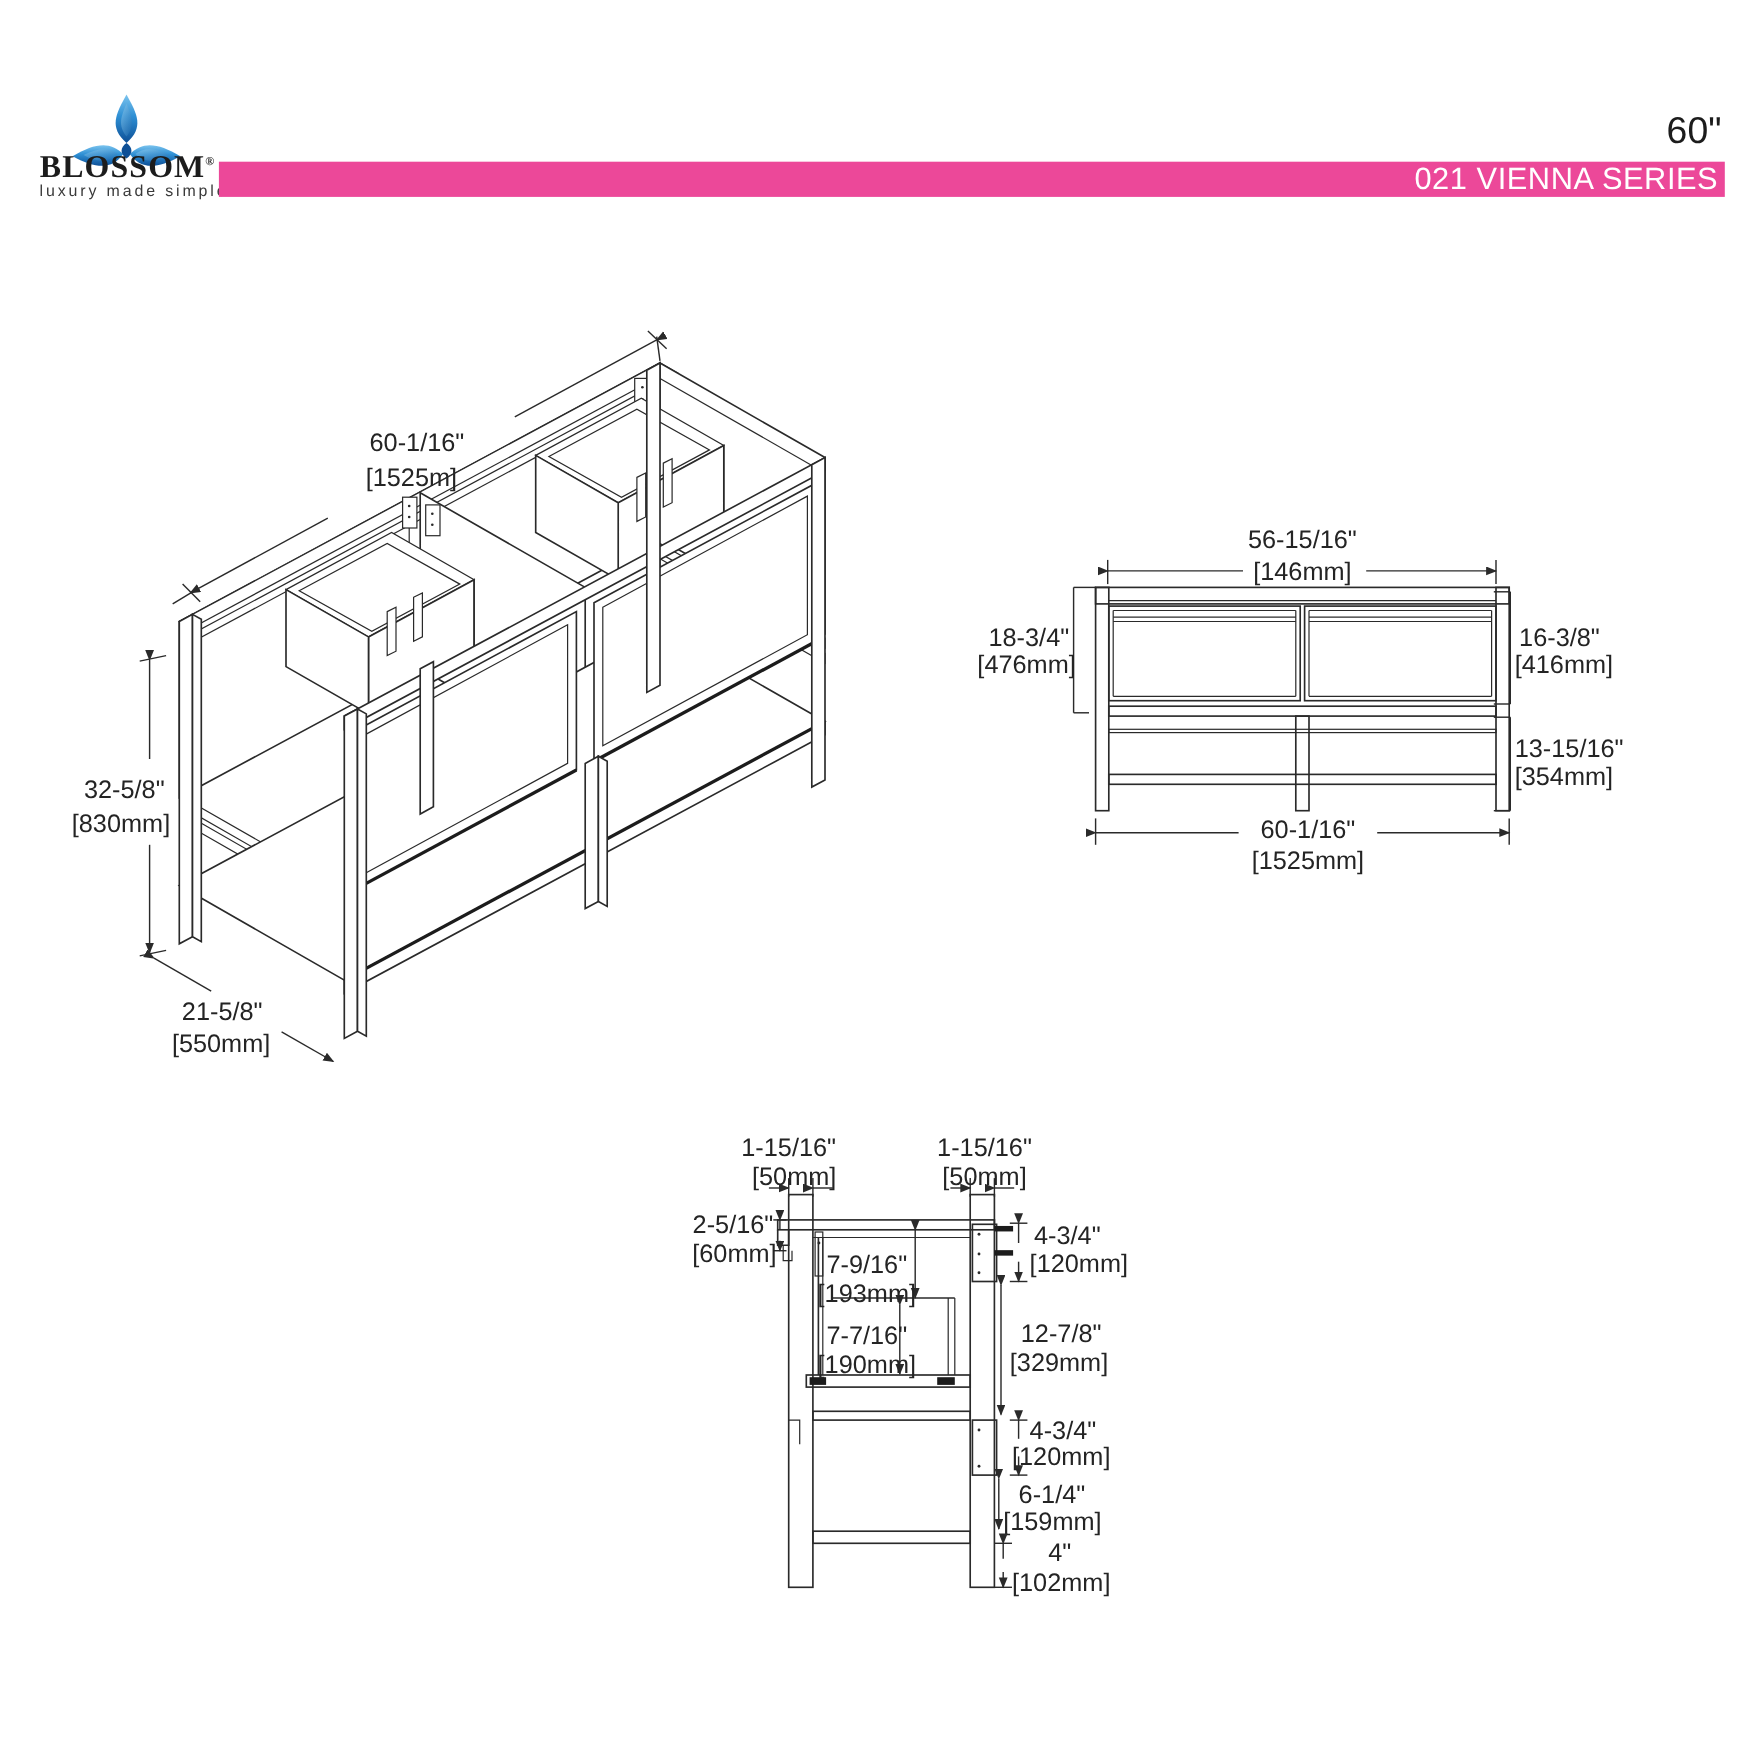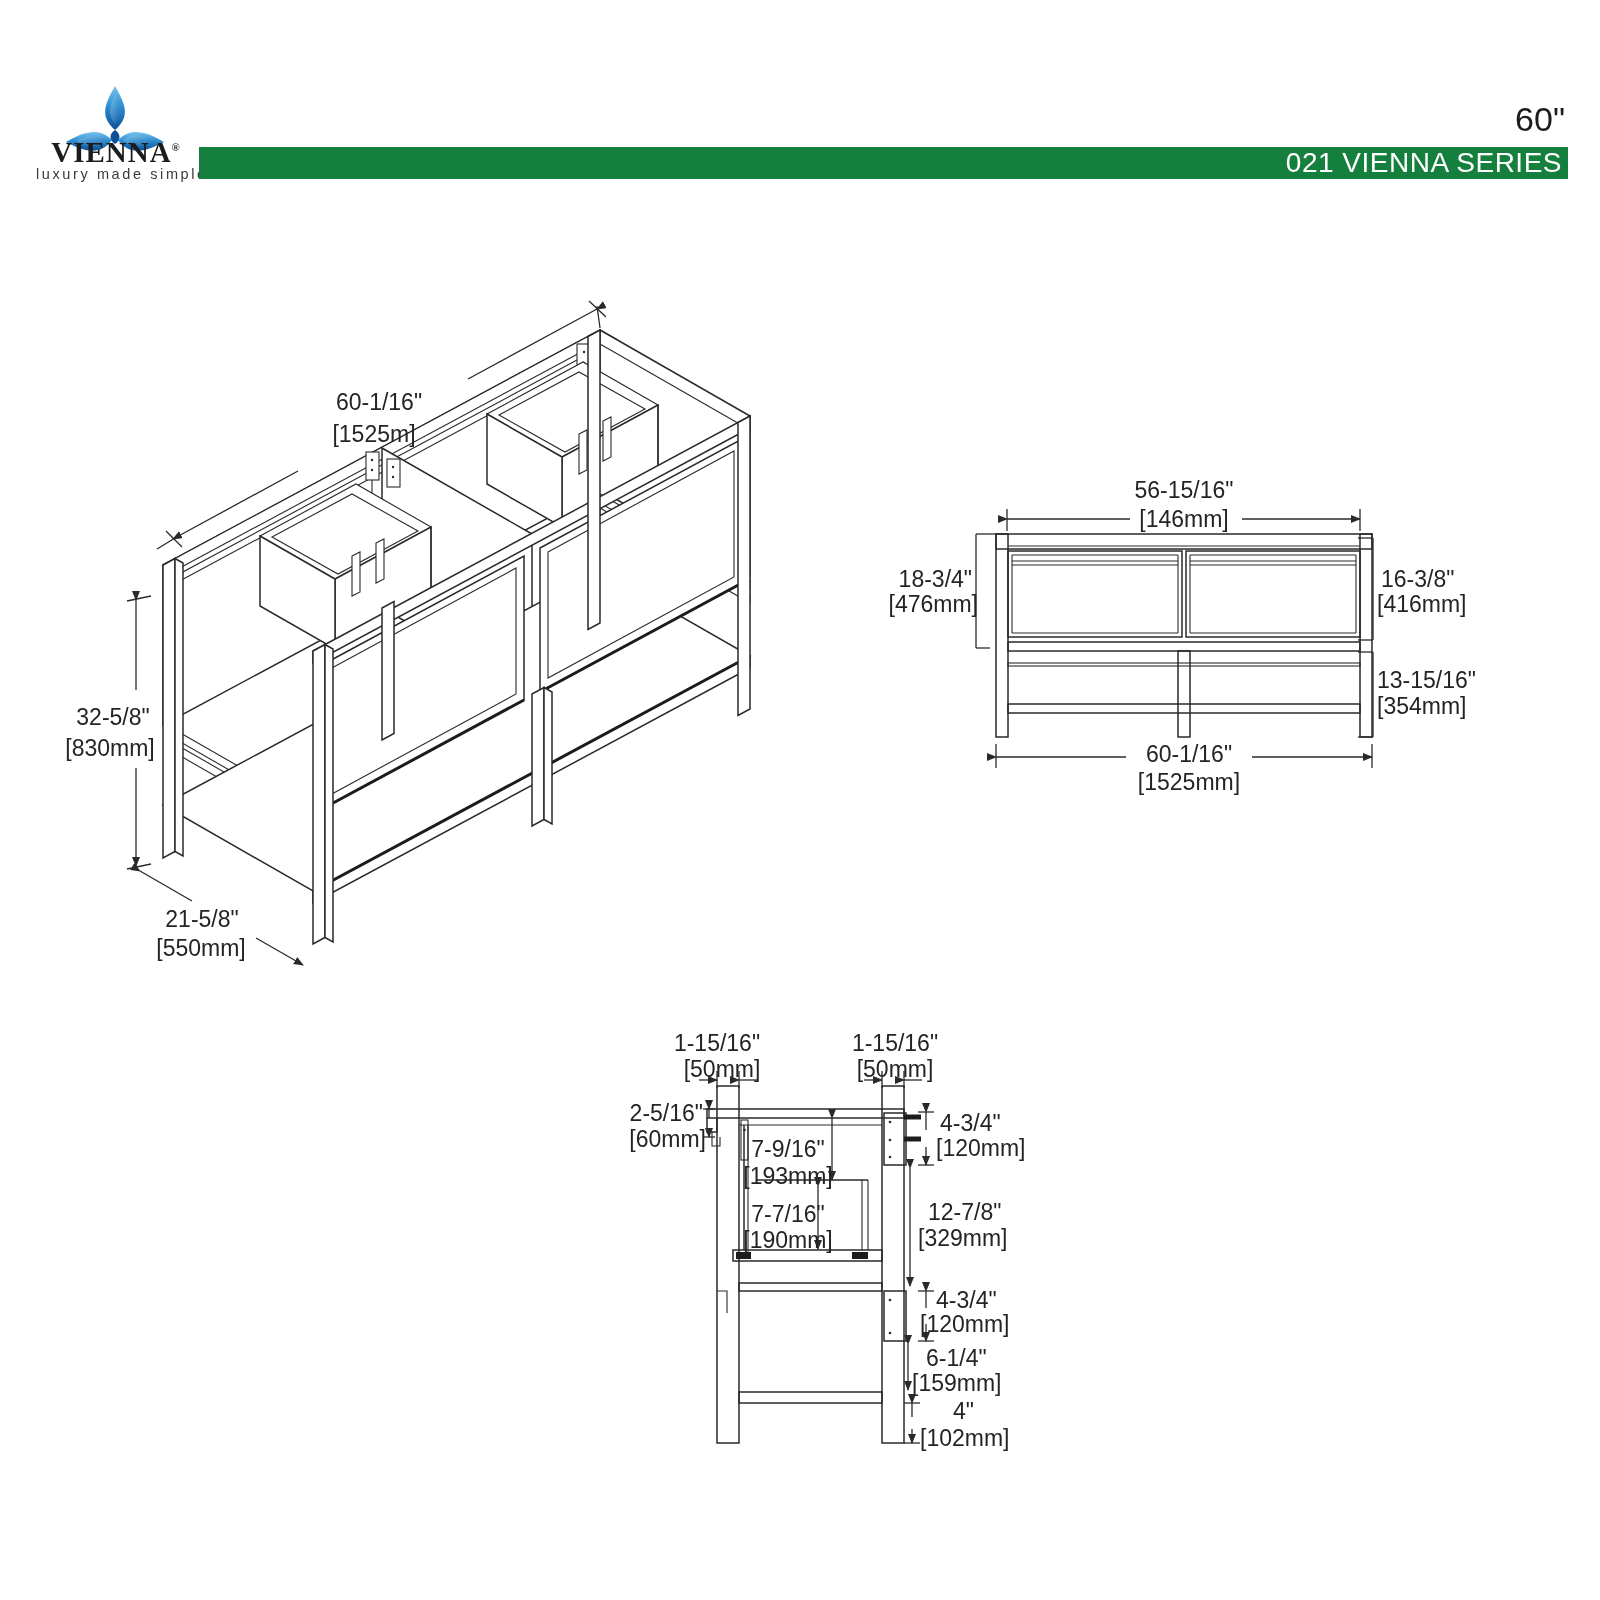--- a/index.html
+++ b/index.html
@@ -17,21 +17,21 @@
   .blackfill{fill:#1c1c1c;stroke:none;}
   #logo{position:absolute;left:30px;top:78px;width:170px;height:115px;}
   #brandname{position:absolute;left:36px;top:136px;width:160px;text-align:center;
              font-family:"Liberation Serif", serif;font-weight:bold;font-size:29px;
              letter-spacing:1px;color:#1c1c1c;white-space:nowrap;}
   #brandreg{font-size:11px;vertical-align:super;font-weight:bold;}
   #tagline{position:absolute;left:36px;top:166px;width:160px;text-align:center;
            font-size:14.5px;letter-spacing:2.6px;color:#3a3a3a;white-space:nowrap;}
   #sizelabel{position:absolute;left:1200px;top:100px;width:365px;text-align:right;
              font-size:34px;color:#1c1c1c;}
-  #seriesbar{position:absolute;left:199px;top:147px;width:1369px;height:32px;background:#15803d;
+  #seriesbar{position:absolute;left:199px;top:147px;width:1369px;height:32px;background:#ec4899;
              display:flex;align-items:center;justify-content:flex-end;padding:0;box-sizing:border-box;}
   #seriestext{color:#ffffff;font-size:28px;letter-spacing:0.5px;padding-right:6px;white-space:nowrap;}
   #siteurl{position:absolute;left:0px;top:1496px;width:1580px;text-align:center;
            font-size:45px;color:#111;}
 </style>
 </head>
 <body>
 
 <div id="sheet">
 
@@ -52,21 +52,21 @@
     <path d="M85,16 C90,28 93,36 85,46 C77,36 80,28 85,16 Z" fill="url(#pet2)" opacity="0.55"></path>
 
     <path d="M36,64 C56,52 70,50 82,62 C72,76 58,76 36,64 Z" fill="url(#pet)"></path>
     <path d="M46,63 C60,56 69,56 77,62 C69,70 58,70 46,63 Z" fill="url(#pet2)" opacity="0.5"></path>
 
     <path d="M134,64 C114,52 100,50 88,62 C98,76 112,76 134,64 Z" fill="url(#pet)"></path>
     <path d="M124,63 C110,56 101,56 93,62 C101,70 112,70 124,63 Z" fill="url(#pet2)" opacity="0.5"></path>
 
     <path d="M85,52 C91,56 91,62 85,66 C79,62 79,56 85,52 Z" fill="#0d4f96"></path>
   </svg>
-  <div id="brandname"><span>VIENNA</span><span id="brandreg">®</span></div>
+  <div id="brandname"><span>BLOSSOM</span><span id="brandreg">®</span></div>
   <div id="tagline">luxury made simple</div>
   <div id="sizelabel">60"</div>
   <div id="seriesbar">
     <span id="seriestext">021 VIENNA SERIES</span>
   </div>
 
   <svg style="left:40px;top:290px;width:740px;height:690px;" viewBox="40 290 740 690">
     <defs>
       <marker id="iarr" orient="auto" markerWidth="12" markerHeight="10" refX="9" refY="4" markerUnits="userSpaceOnUse">
         <path d="M0,0 L10,4 L0,8 Z" fill="#2a2a2a"></path>

